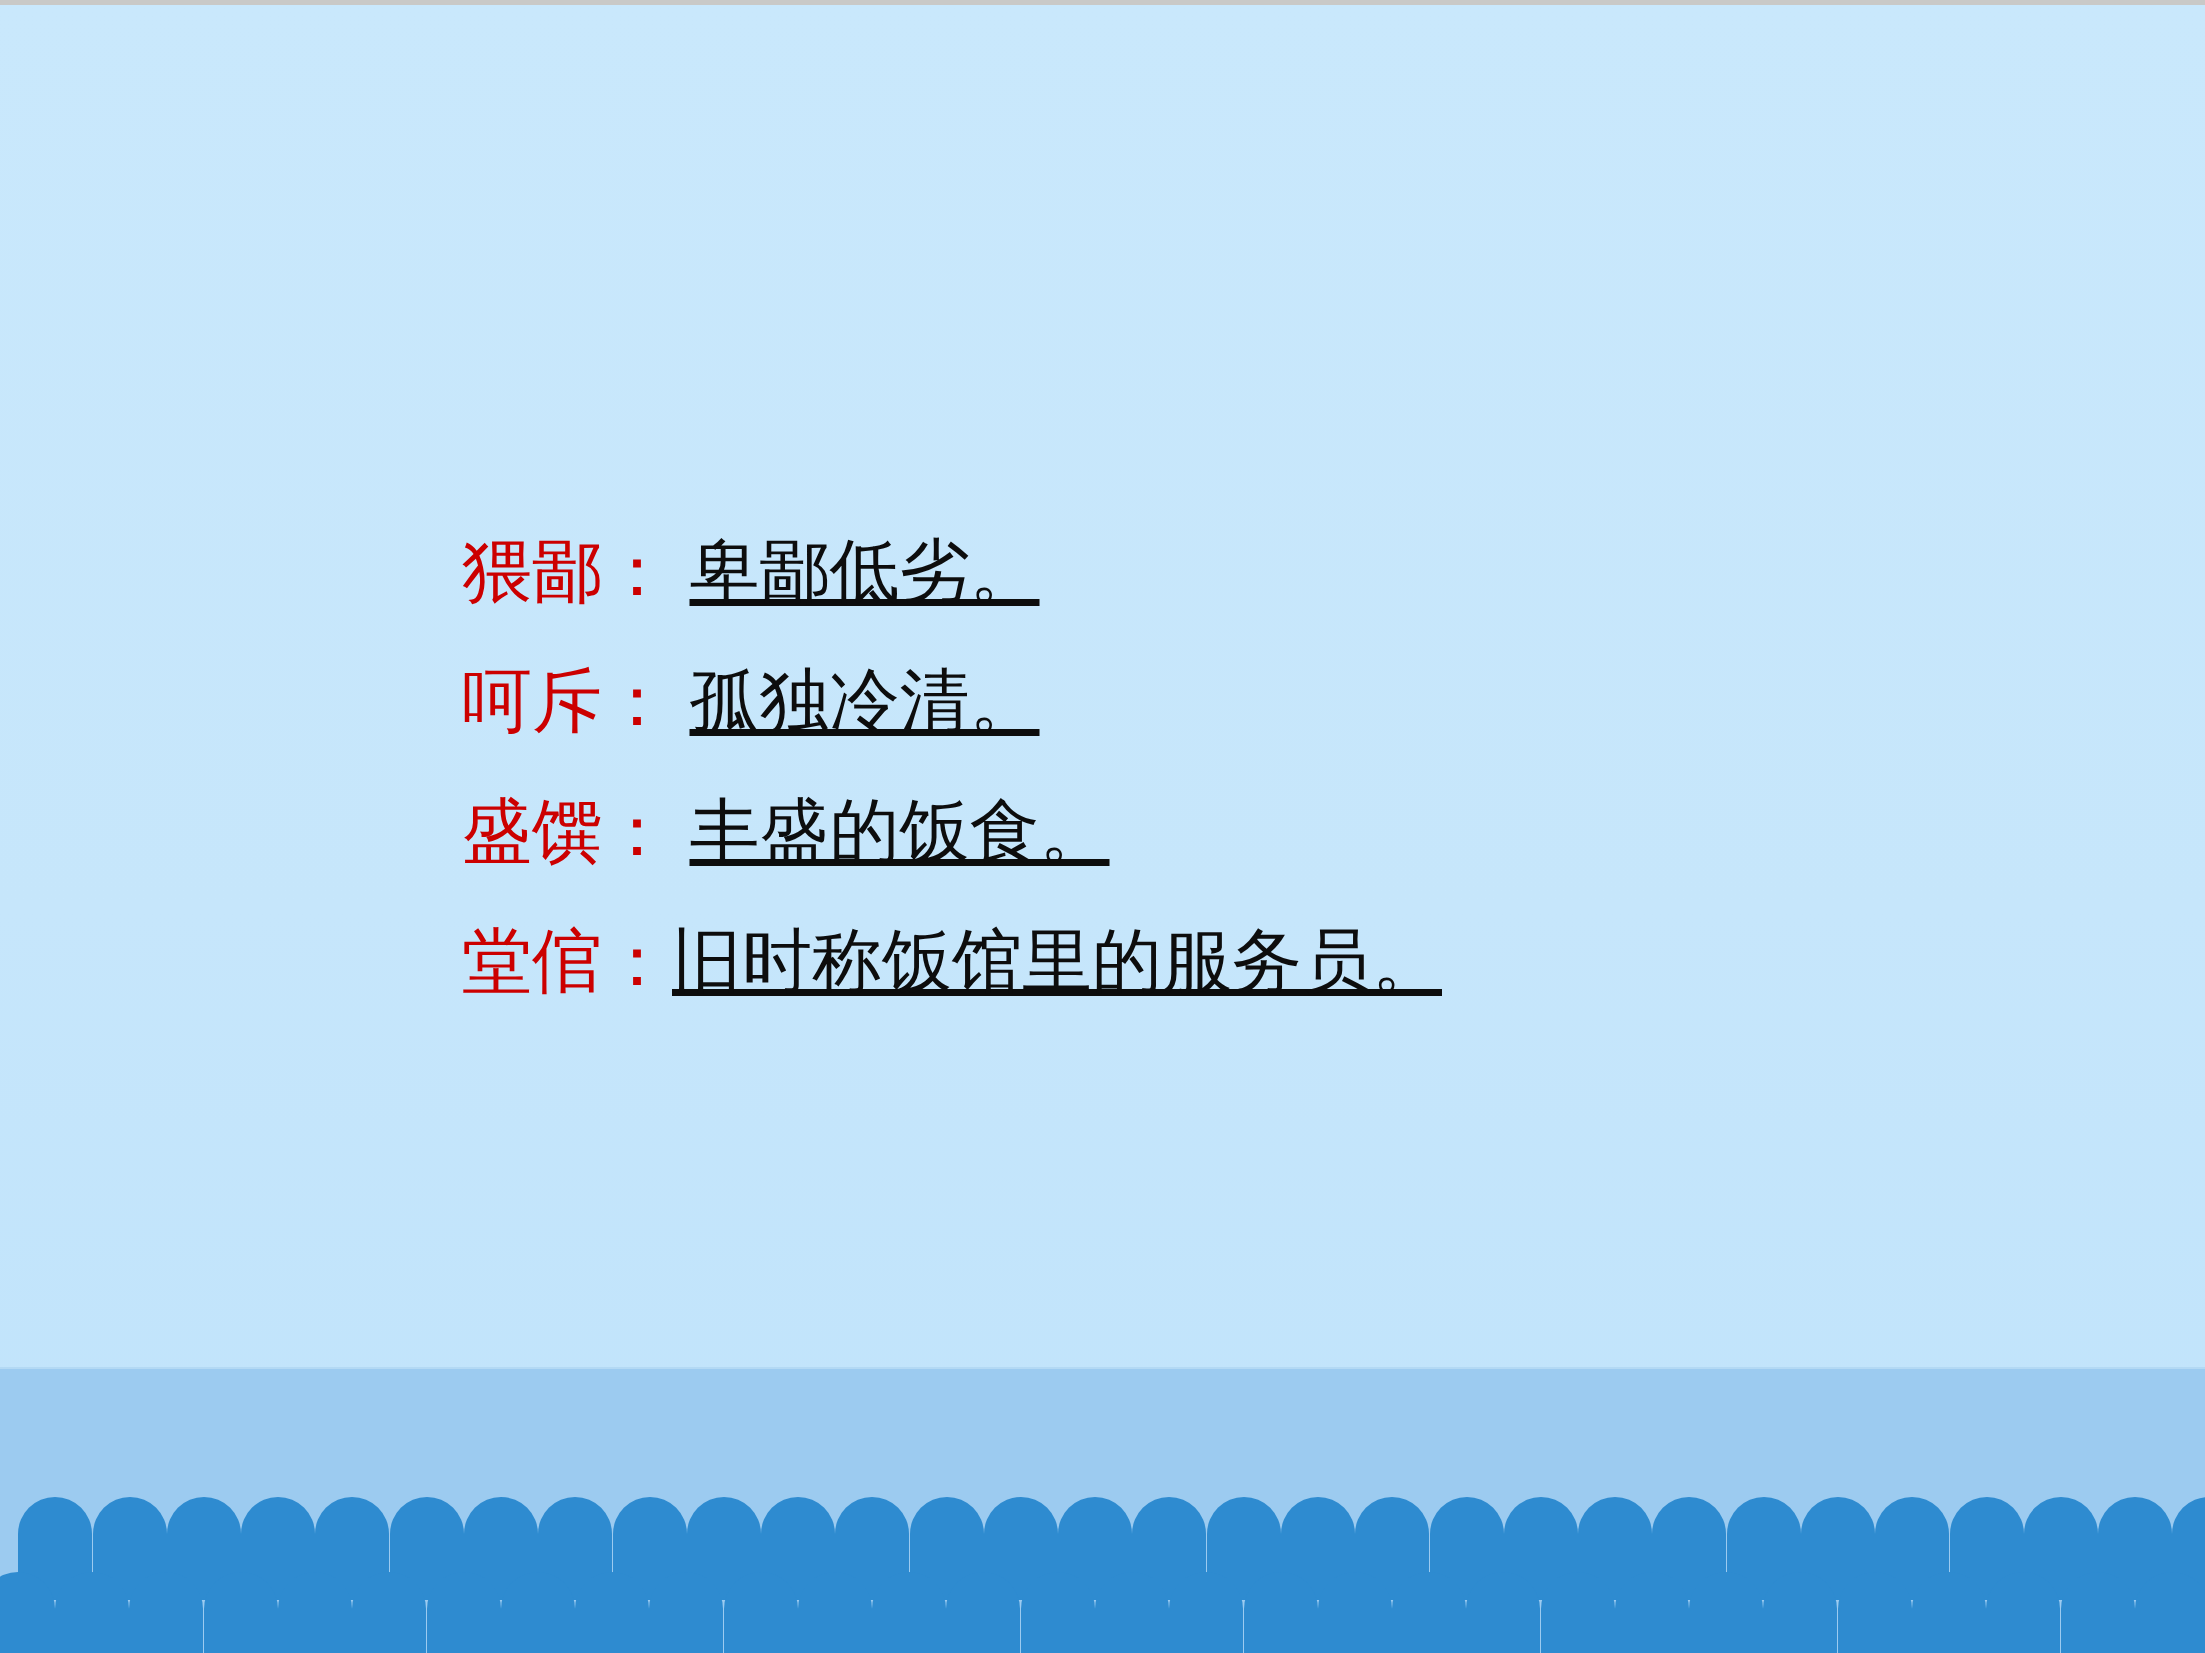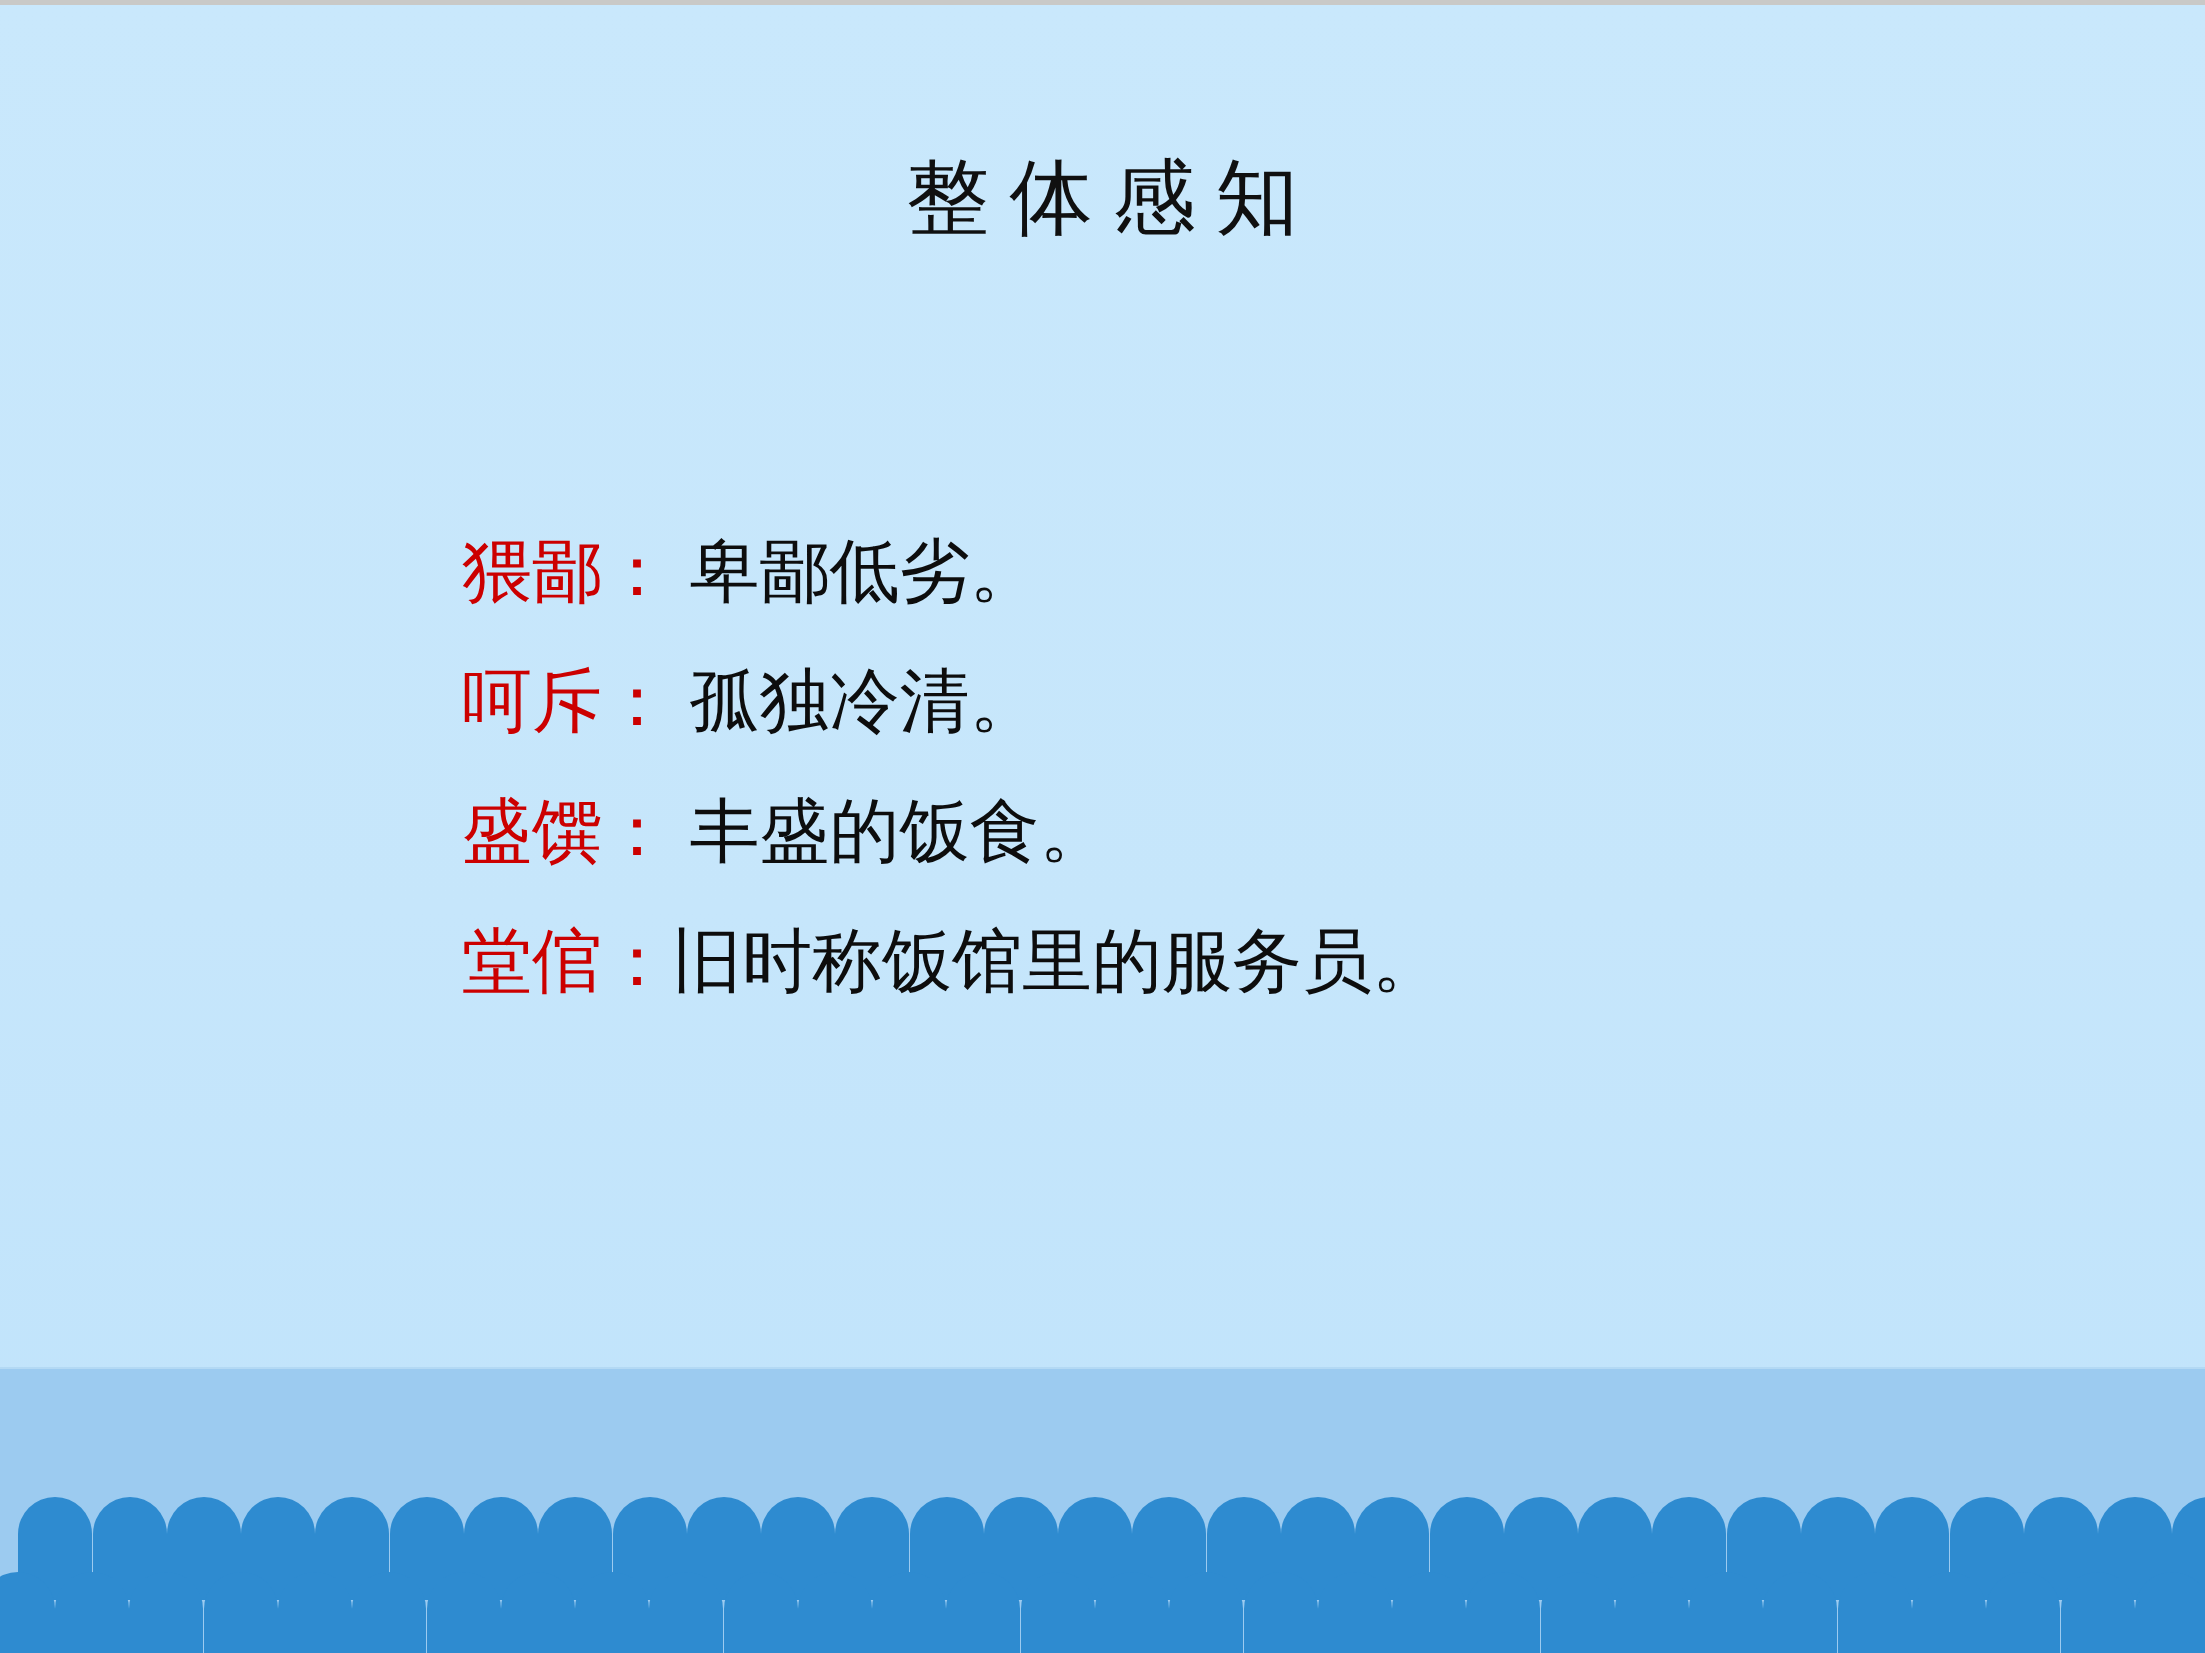--- a/index.html
+++ b/index.html
@@ -68,20 +68,21 @@
   }
 
   .def-sep {
     color: #cc0000;
   }
 
   .def-gap-wide { letter-spacing: 0; }
 
   .def-body {
     color: #0d0d0d;
+    text-decoration: underline;
   }
 
   
   .bottom-band {
     position: absolute;
     left: 0;
     bottom: 0;
     width: 100%;
     height: 287px;
     background: #9ccbf0;
@@ -122,21 +123,20 @@
     border-radius: 38px 38px 0 0;
   }
 </style>
 </head>
 <body>
 
 <div class="slide">
 
   <div class="top-strip"></div>
 
-  <div class="title">整体感知</div>
 
   <div class="defs">
 
     <div class="def-line">
       <span class="def-term">猥鄙</span><span class="def-sep">：</span><span class="def-gap-wide">  </span><span class="def-body">卑鄙低劣。</span>
     </div>
 
     <div class="def-line">
       <span class="def-term">呵斥</span><span class="def-sep">：</span><span class="def-gap-wide">  </span><span class="def-body">孤独冷清。</span>
     </div>

